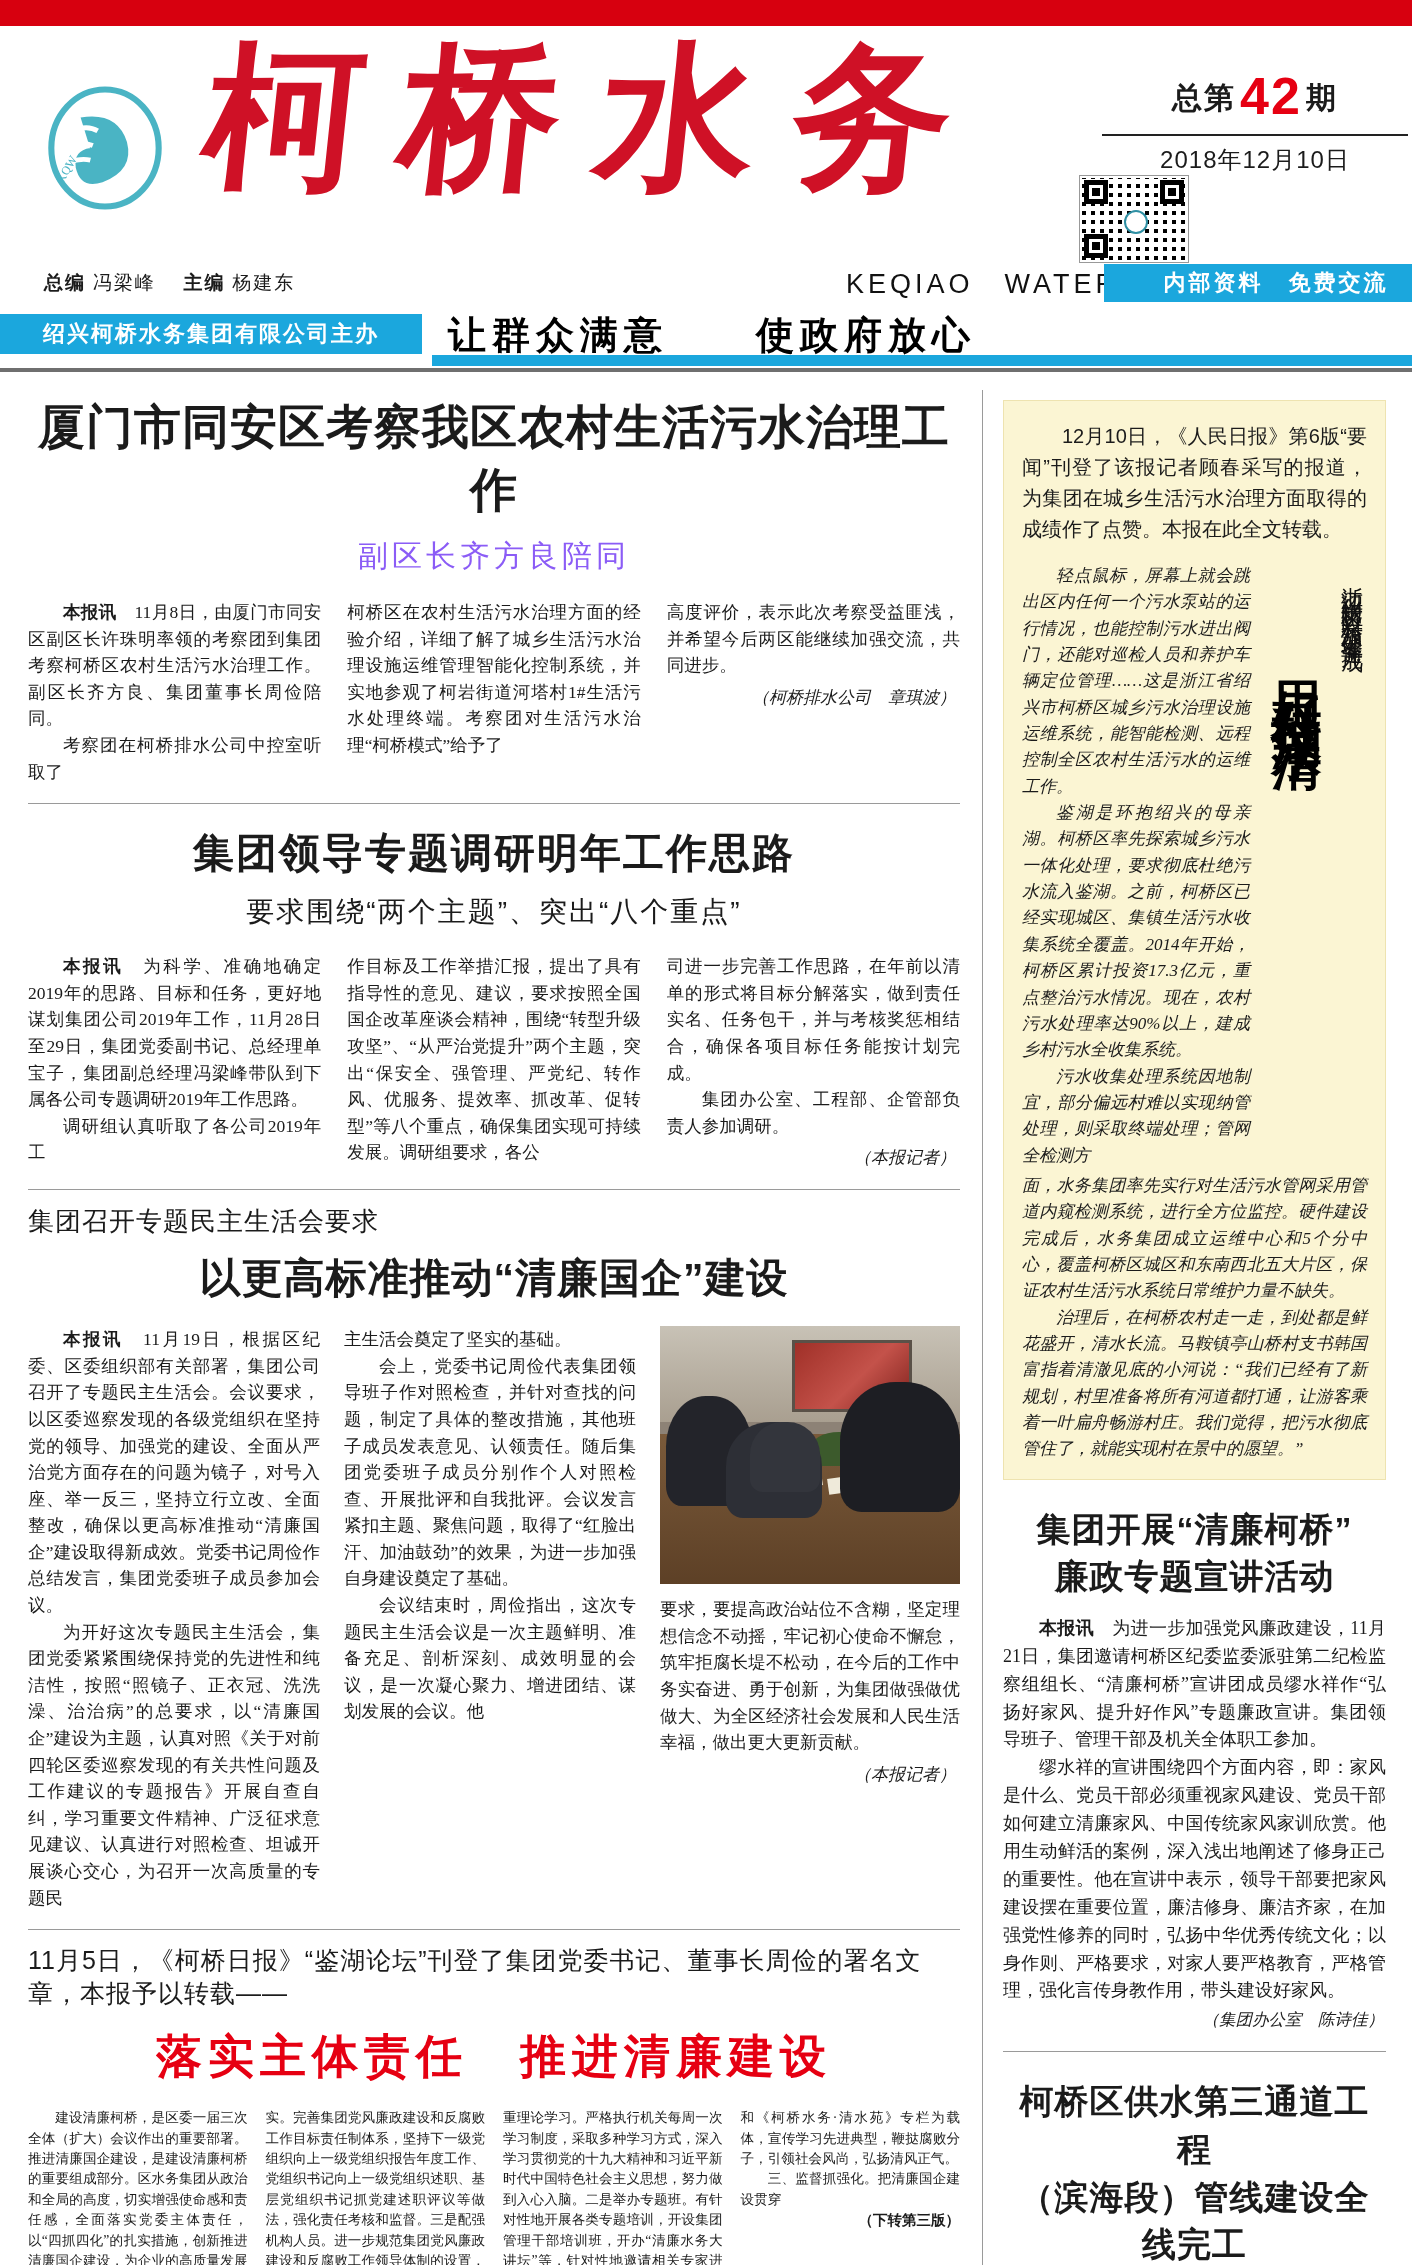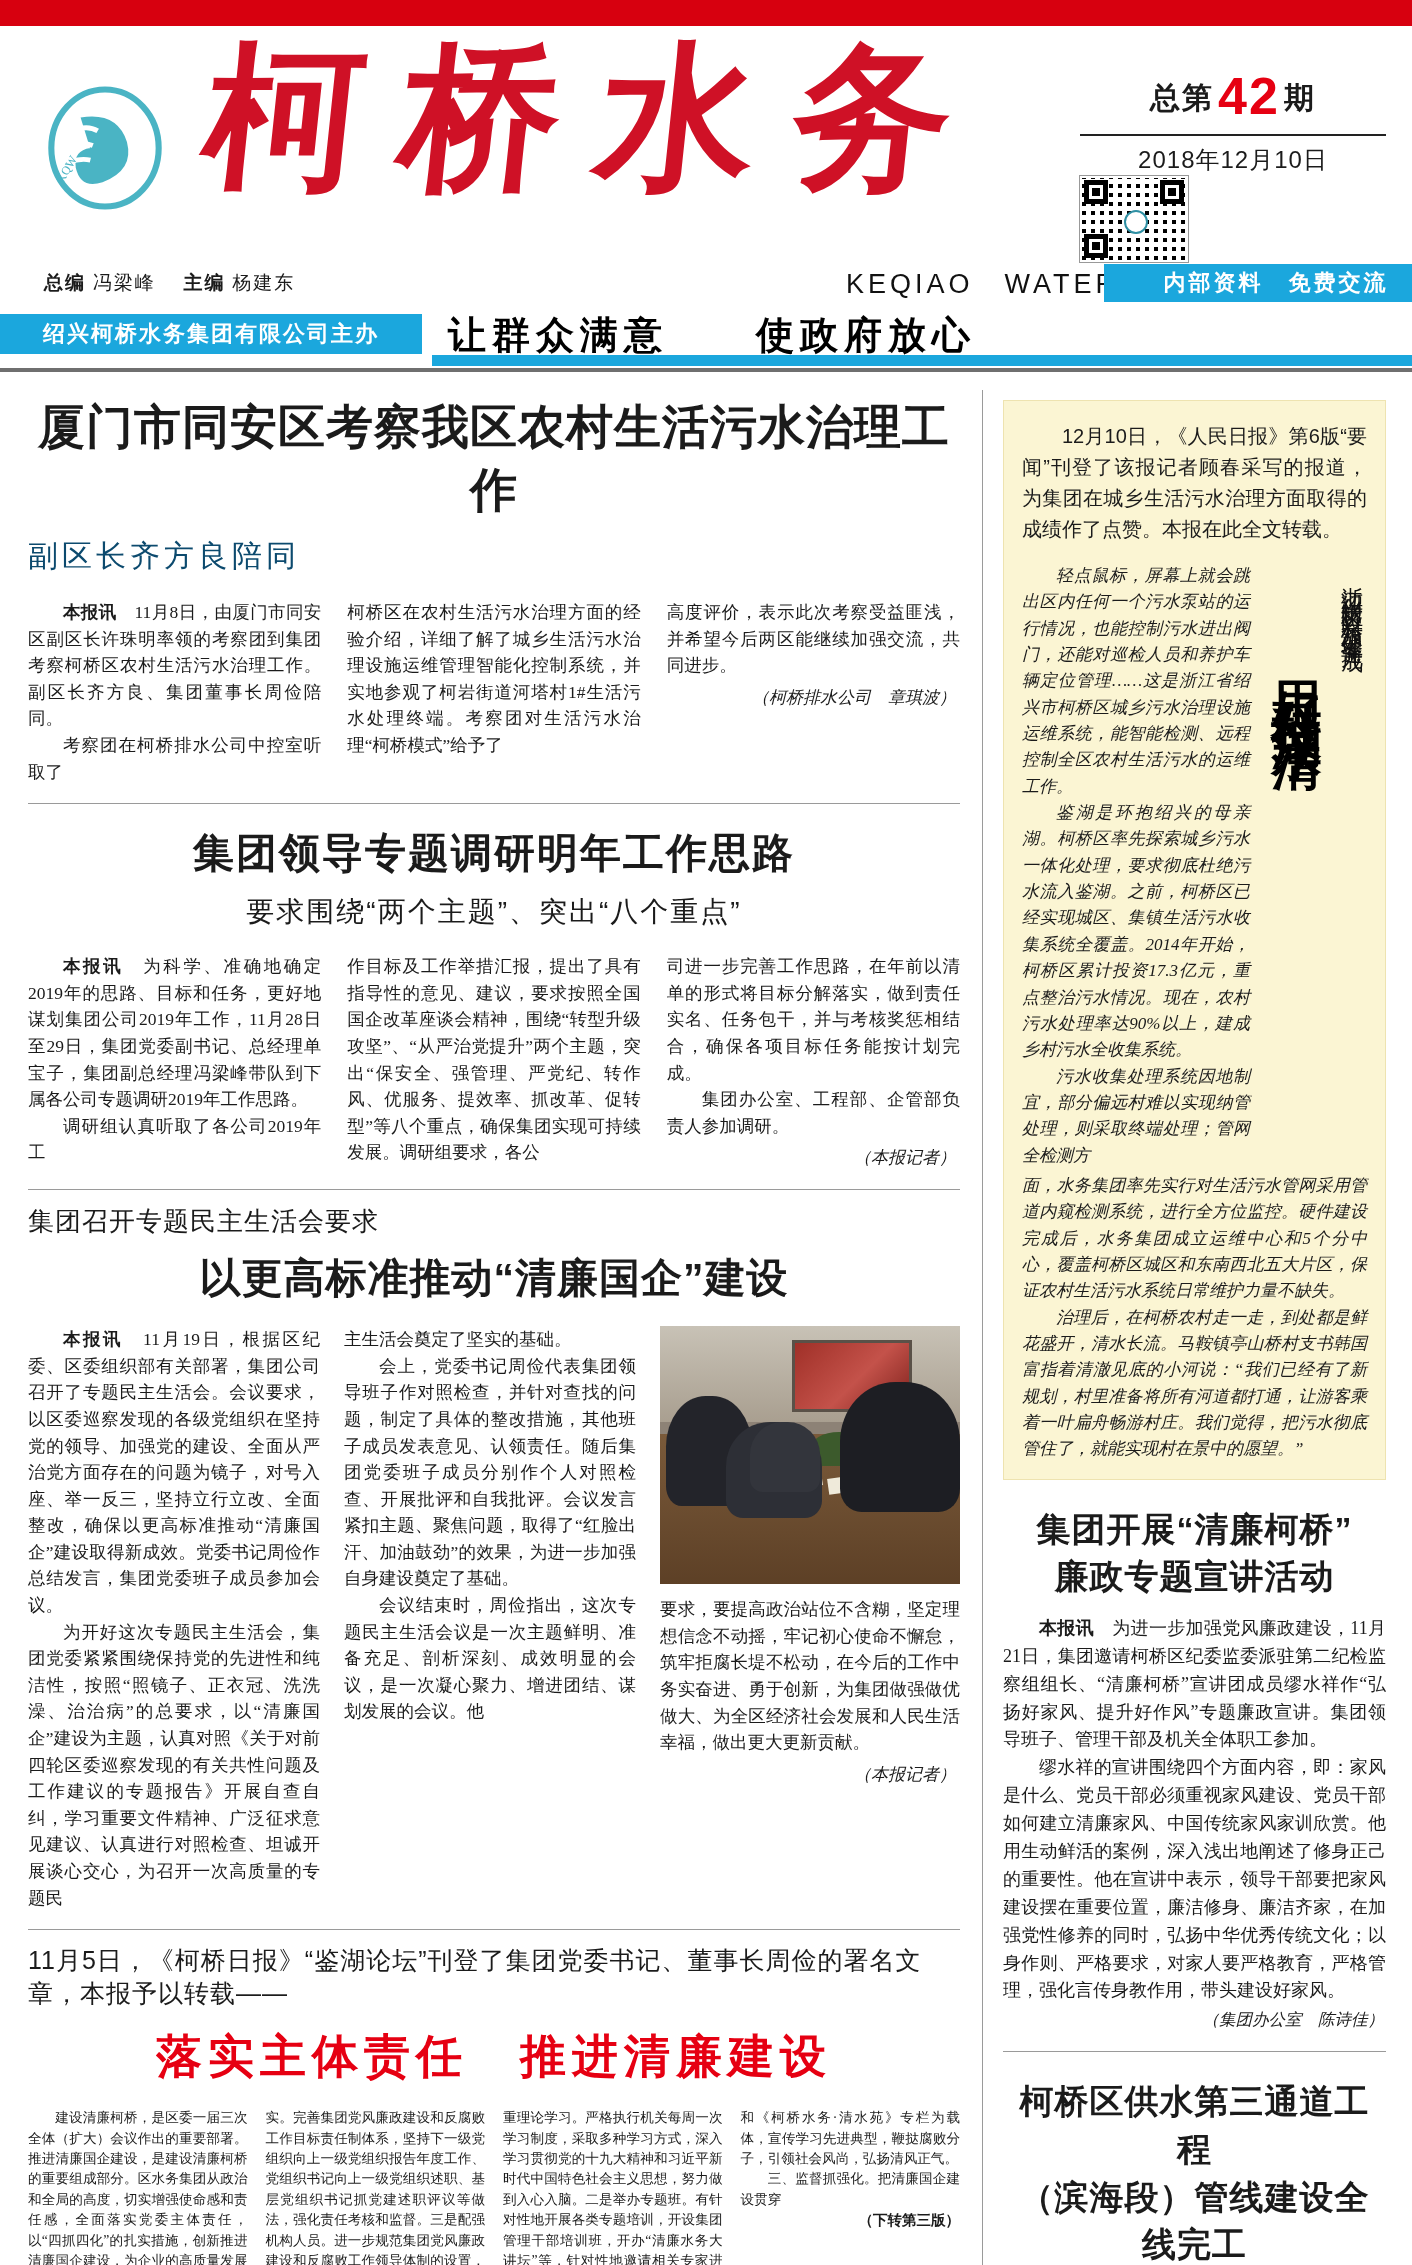--- a/index.html
+++ b/index.html
@@ -8,21 +8,21 @@
   .hei { font-family:"Liberation Sans","DejaVu Sans",sans-serif; }
 
   
   .topbar { height:26px; background:#d7000f; }
   .header { position:relative; height:238px; }
   .logo { position:absolute; left:44px; top:58px; width:122px; height:128px; }
   .logo svg { width:100%; height:100%; }
   .paper-title { position:absolute; left:168px; top:8px; width:860px; text-align:center;
     font-size:158px; font-weight:bold; color:#cf1126; letter-spacing:38px;
     font-family:"DejaVu Serif","Liberation Serif",serif; transform:skewX(-6deg); line-height:1.05; white-space:nowrap;}
-  .issue-block { position:absolute; left:1078px; top:40px; width:310px; }
+  .issue-block { position:absolute; left:1100px; top:40px; width:310px; }
   .issue-line1 { font-size:30px; font-weight:bold; text-align:center; letter-spacing:2px;}
   .issue-num { font-size:52px; color:#e60012; font-weight:bold; padding:0 4px; vertical-align:-6px;}
   .issue-rule { height:2px; background:#222; margin:8px 2px 8px 2px; }
   .issue-date { font-size:24px; text-align:center; letter-spacing:1px;}
   .qr { position:absolute; left:1080px; top:150px; width:108px; height:86px; overflow:hidden;
     background:
       repeating-linear-gradient(0deg,#000 0 4px,#fff 4px 9px),
       repeating-linear-gradient(90deg,#000 0 4px,#fff 4px 9px);
     background-blend-mode:lighten; border:2px solid #fff; outline:1px solid #999;}
   .qr .eye { position:absolute; width:24px; height:24px; border:5px solid #000; background:#fff;}
@@ -46,21 +46,21 @@
   .teal-strip { position:absolute; left:432px; right:0; bottom:0px; height:11px; background:#1ba7dd;}
   .main-rule { height:4px; background:#6f6f6f; margin-top:2px;}
 
   
   .main { display:flex; padding:14px 26px 0 28px; }
   .left { width:932px; }
   .vdiv { width:1px; background:#9a9a9a; margin:4px 20px 0 22px; }
   .right { flex:1; }
 
   h1.head1 { font-size:47px; letter-spacing:1px; text-align:center; margin-top:10px; }
-  h2.sub1 { font-size:30px; font-weight:normal; text-align:left; margin-top:14px; color:#0c4a6e; letter-spacing:4px;}
+  h2.sub1 { font-size:30px; font-weight:normal; text-align:center; margin-top:14px; color:#8b5cf6; letter-spacing:4px;}
   .cols { display:flex; gap:26px; margin-top:22px; }
   .cols .col { flex:1; font-size:17.5px; line-height:1.52; text-align:justify; }
   .col p { text-indent:2em; }
   .byline { text-align:right; font-style:italic; font-size:17px; margin-top:6px; padding-right:4px;}
   .rule { height:1px; background:#9a9a9a; margin:18px 0 14px 0; }
 
   h1.head2 { font-size:41px; text-align:center; letter-spacing:2px; margin-top:22px;}
   h2.sub2 { font-size:28px; font-weight:normal; text-align:center; margin-top:12px; letter-spacing:2px;}
 
   .kicker3 { font-size:26px; margin-top:8px; letter-spacing:1px;}

